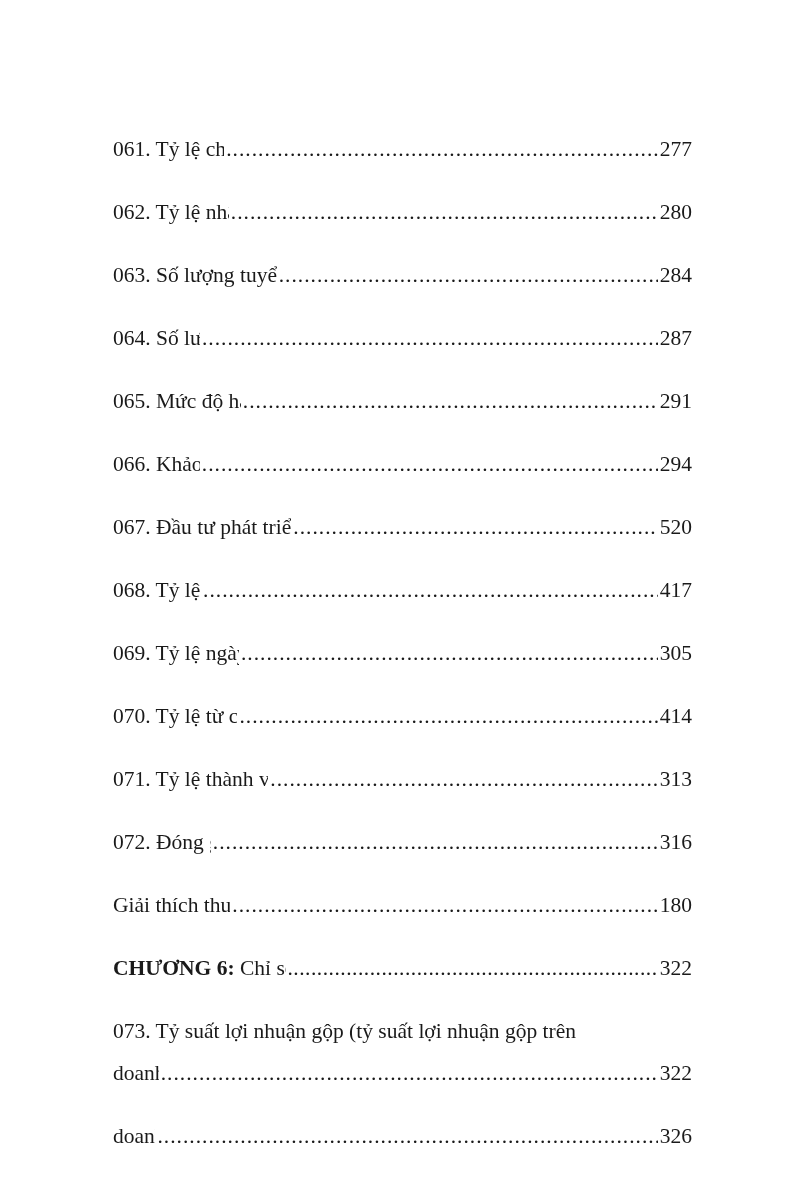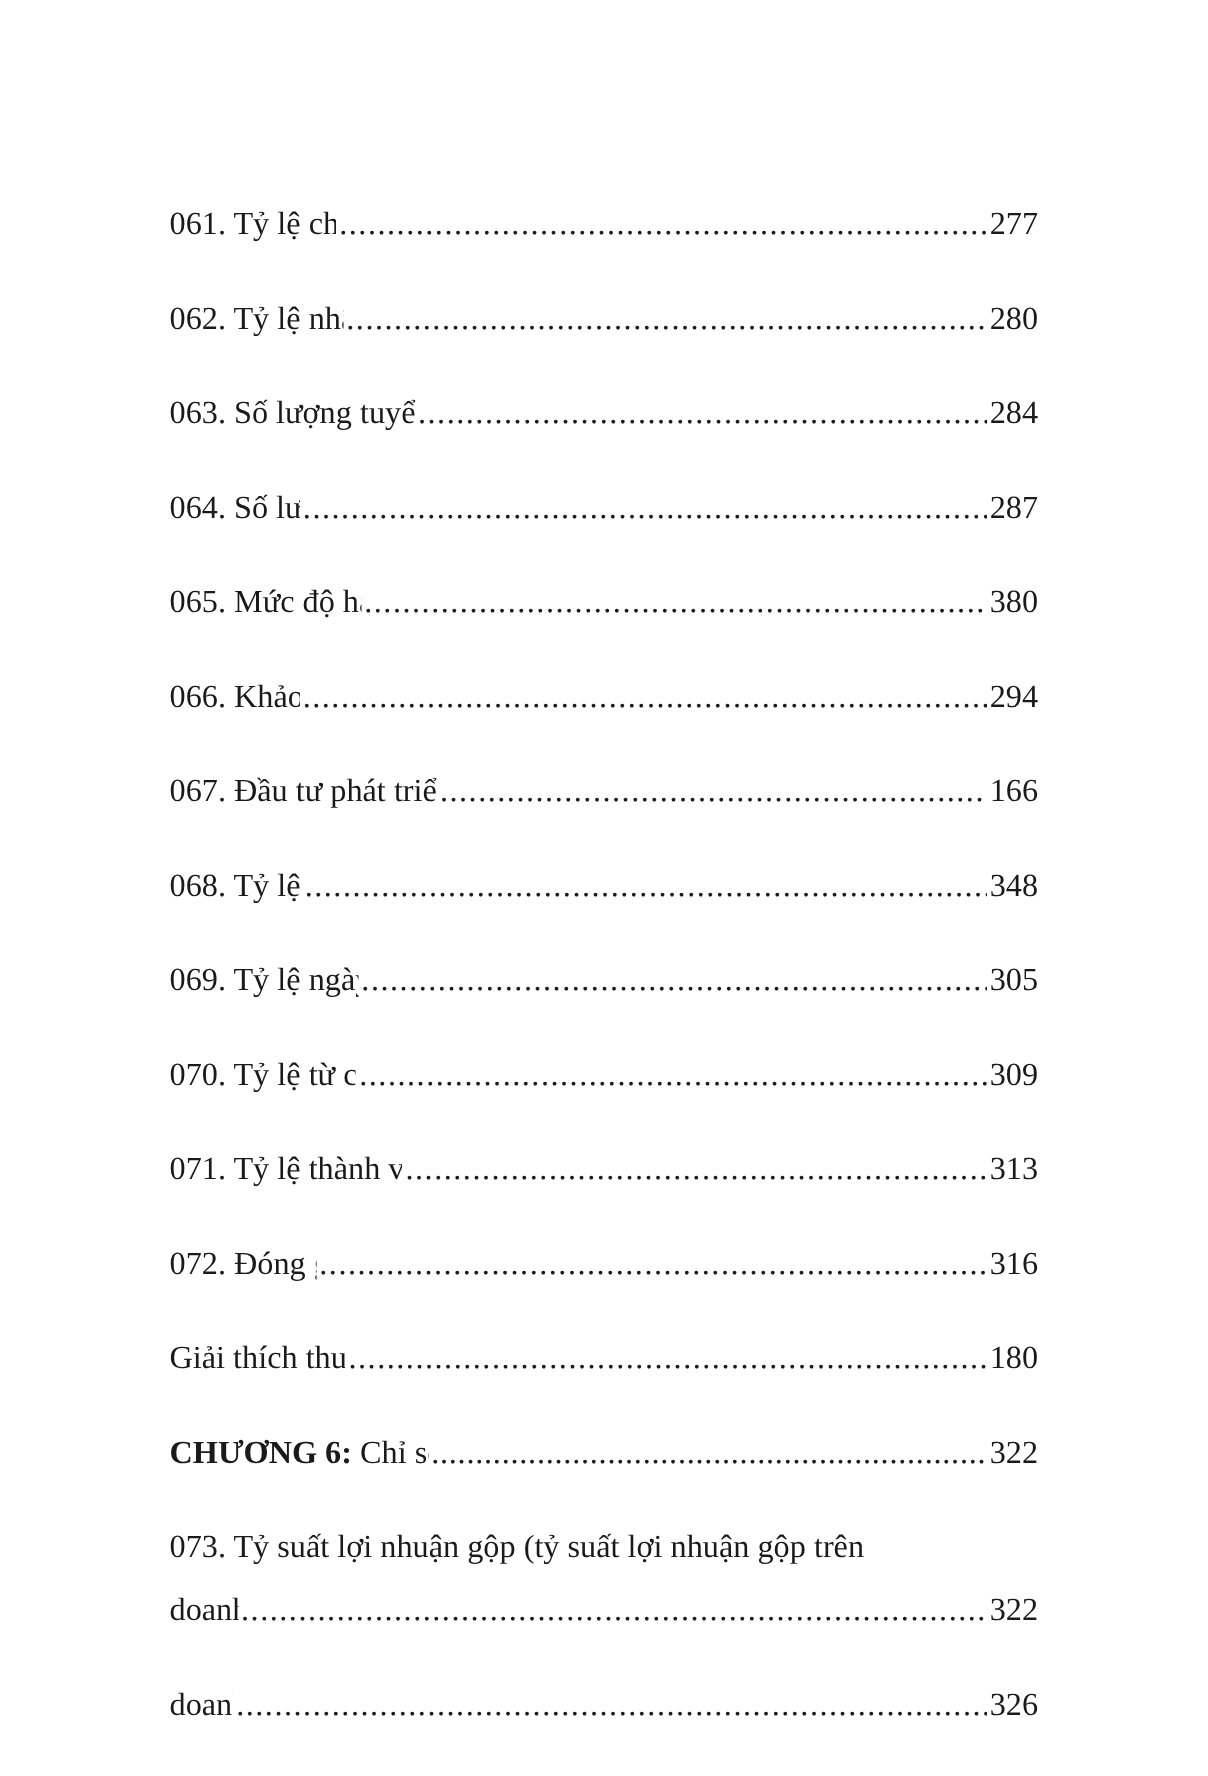--- a/index.html
+++ b/index.html
@@ -124,56 +124,56 @@
         <div class="toc-line">
           <span class="toc-label">064. Số lượng cấp bậc</span>
           <span class="leader" aria-hidden="true"></span>
           <span class="toc-page">287</span>
         </div>
       </div>
       <div class="toc-entry">
         <div class="toc-line">
           <span class="toc-label">065. Mức độ hài lòng của nhân viên</span>
           <span class="leader" aria-hidden="true"></span>
-          <span class="toc-page">380</span>
+          <span class="toc-page">291</span>
         </div>
       </div>
       <div class="toc-entry">
         <div class="toc-line">
           <span class="toc-label">066. Khảo sát văn hóa</span>
           <span class="leader" aria-hidden="true"></span>
           <span class="toc-page">294</span>
         </div>
       </div>
       <div class="toc-entry">
         <div class="toc-line">
           <span class="toc-label">067. Đầu tư phát triển nguồn nhân lực cho mỗi nhân viên</span>
           <span class="leader" aria-hidden="true"></span>
-          <span class="toc-page">166</span>
+          <span class="toc-page">520</span>
         </div>
       </div>
       <div class="toc-entry">
         <div class="toc-line">
           <span class="toc-label">068. Tỷ lệ lao động nữ</span>
           <span class="leader" aria-hidden="true"></span>
-          <span class="toc-page">348</span>
+          <span class="toc-page">417</span>
         </div>
       </div>
       <div class="toc-entry">
         <div class="toc-line">
           <span class="toc-label">069. Tỷ lệ ngày phép được sử dụng</span>
           <span class="leader" aria-hidden="true"></span>
           <span class="toc-page">305</span>
         </div>
       </div>
       <div class="toc-entry">
         <div class="toc-line">
           <span class="toc-label">070. Tỷ lệ từ chối lời mời làm việc</span>
           <span class="leader" aria-hidden="true"></span>
-          <span class="toc-page">309</span>
+          <span class="toc-page">414</span>
         </div>
       </div>
       <div class="toc-entry">
         <div class="toc-line">
           <span class="toc-label">071. Tỷ lệ thành viên hội đồng quản trị độc lập</span>
           <span class="leader" aria-hidden="true"></span>
           <span class="toc-page">313</span>
         </div>
       </div>
       <div class="toc-entry">

